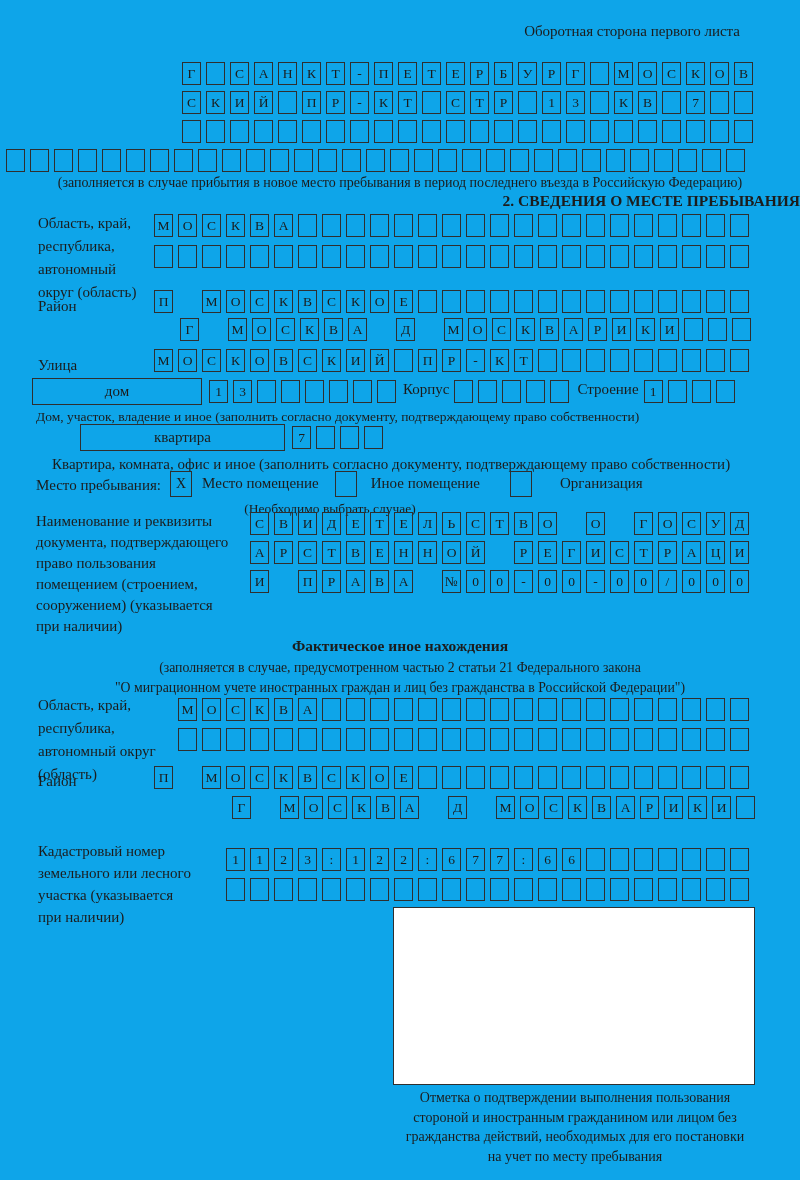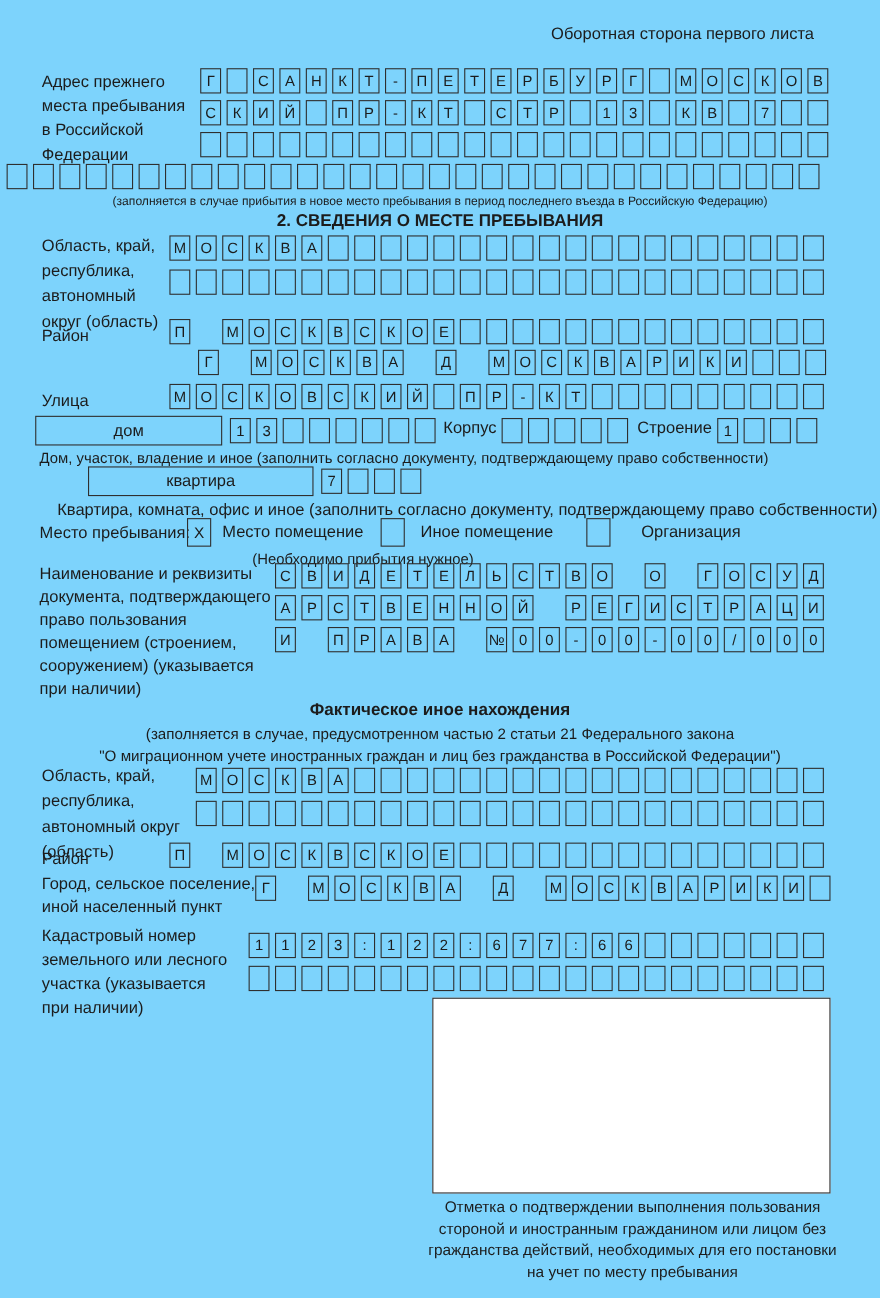--- a/index.html
+++ b/index.html
@@ -1,83 +1,77 @@
 <!DOCTYPE html>
 <html><head>
 <meta charset="utf-8">
 <style>
   html,body{margin:0;padding:0;background:#fff;}
-  #page{position:relative;width:800px;height:1180px;background:#7dd3fc;
-        font-family:Liberation Sans, sans-serif;color:#1c1c1c;overflow:hidden;}
+  #page{position:relative;width:800px;height:1180px;background:#0ea5e9;
+        font-family:Liberation Serif, serif;color:#1c1c1c;overflow:hidden;}
   .txt{position:absolute;white-space:pre-line;font-size:15px;line-height:22px;}
   .row{position:absolute;display:flex;align-items:flex-start;}
   .cell{box-sizing:border-box;flex:none;width:19px;height:23px;border:1.6px solid #2f2f2f;
         margin-right:5px;display:flex;align-items:center;justify-content:center;
         font-size:13.5px;line-height:1;}
   .gapseg{flex:none;height:1px;}
   .labelbox{box-sizing:border-box;flex:none;height:27px;border:1.6px solid #2f2f2f;
         margin-top:-2px;display:flex;align-items:center;justify-content:center;font-size:15px;}
   .rowtext{flex:none;font-size:15px;padding-top:1px;}
   .checkbox{box-sizing:border-box;flex:none;width:22px;height:26px;border:1.6px solid #2f2f2f;
         margin-top:-3px;display:flex;align-items:center;justify-content:center;font-size:14px;}
   .stampbox{position:absolute;border:1.8px solid #2f2f2f;background:#fff;}
   
   .t-note{left:440px;top:20px;width:300px;text-align:right;}
-  .t-fillnote{left:0;top:172px;width:800px;text-align:center;font-size:11px;}
-  .t-sec2{left:0;top:190px;width:800px;text-align:center;font-weight:700;font-size:15.5px;}
+  .t-fillnote{left:0;top:172px;width:800px;text-align:center;font-size:14px;}
+  .t-sec2{left:0;top:190px;width:800px;text-align:right;font-weight:700;font-size:15.5px;}
   .t-domhint{left:36px;top:406px;font-size:13.5px;}
   .t-kvhint{left:36px;top:453px;font-size:15px;margin-left:16px;}
   .t-choose{left:0;top:498px;width:660px;text-align:center;font-size:13.5px;}
   .t-fakt{left:0;top:635px;width:800px;text-align:center;font-weight:700;font-size:15.5px;}
   .t-sub1{left:0;top:657px;width:800px;text-align:center;font-size:13.8px;}
   .t-sub2{left:0;top:677px;width:800px;text-align:center;font-size:13.8px;}
   .t-stampcap{left:355px;top:1088px;width:440px;text-align:center;font-size:14px;line-height:19.5px;}
 </style>
 </head>
 <body>
 
 <div id="page">
   <div class="txt t-note">Оборотная сторона первого листа</div>
   <div class="txt t-fillnote">(заполняется в случае прибытия в новое место пребывания в период последнего въезда в Российскую Федерацию)</div>
   <div class="txt t-sec2">2. СВЕДЕНИЯ О МЕСТЕ ПРЕБЫВАНИЯ</div>
   <div class="txt t-domhint">Дом, участок, владение и иное (заполнить согласно документу, подтверждающему право собственности)</div>
   <div class="txt t-kvhint">Квартира, комната, офис и иное (заполнить согласно документу, подтверждающему право собственности)</div>
-  <div class="txt t-choose">(Необходимо прибытия нужное)</div>
+  <div class="txt t-choose">(Необходимо выбрать случае)</div>
   <div class="txt t-fakt">Фактическое иное нахождения</div>
   <div class="txt t-sub1">(заполняется в случае, предусмотренном частью 2 статьи 21 Федерального закона</div>
   <div class="txt t-sub2">"О миграционном учете иностранных граждан и лиц без гражданства в Российской Федерации")</div>
   <div class="stampbox" id="stamp-box" style="left: 393px; top: 907px; width: 360px; height: 176px;"></div>
   <div class="txt t-stampcap">Отметка о подтверждении выполнения пользования
 стороной и иностранным гражданином или лицом без
 гражданства действий, необходимых для его постановки
 на учет по месту пребывания</div>
-<div class="txt" style="left: 38px; top: 64px; line-height: 22px;">Адрес прежнего
-места пребывания
-в Российской
-Федерации</div>
     <div class="txt" style="left: 38px; top: 212px; line-height: 23px;">Область, край,
 республика,
 автономный
 округ (область)</div>
     <div class="txt" style="left: 38px; top: 295px; line-height: 22px;">Район</div>
     <div class="txt" style="left: 38px; top: 354px; line-height: 22px;">Улица</div>
     <div class="txt" style="left: 36px; top: 474px; line-height: 22px;">Место пребывания:</div>
     <div class="txt" style="left: 36px; top: 511px; line-height: 21px;">Наименование и реквизиты
 документа, подтверждающего
 право пользования
 помещением (строением,
 сооружением) (указывается
 при наличии)</div>
     <div class="txt" style="left: 38px; top: 694px; line-height: 23px;">Область, край,
 республика,
 автономный округ
 (область)</div>
     <div class="txt" style="left: 38px; top: 770px; line-height: 22px;">Район</div>
-    <div class="txt" style="left: 38px; top: 793px; line-height: 21px;">Город, сельское поселение,
-иной населенный пункт</div>
     <div class="txt" style="left: 38px; top: 840px; line-height: 22px;">Кадастровый номер
 земельного или лесного
 участка (указывается
 при наличии)</div>
     <div class="row" style="left: 182px; top: 62px;">
       <span class="cell">Г</span>
       <span class="cell"></span>
       <span class="cell">С</span>
       <span class="cell">А</span>
       <span class="cell">Н</span>

